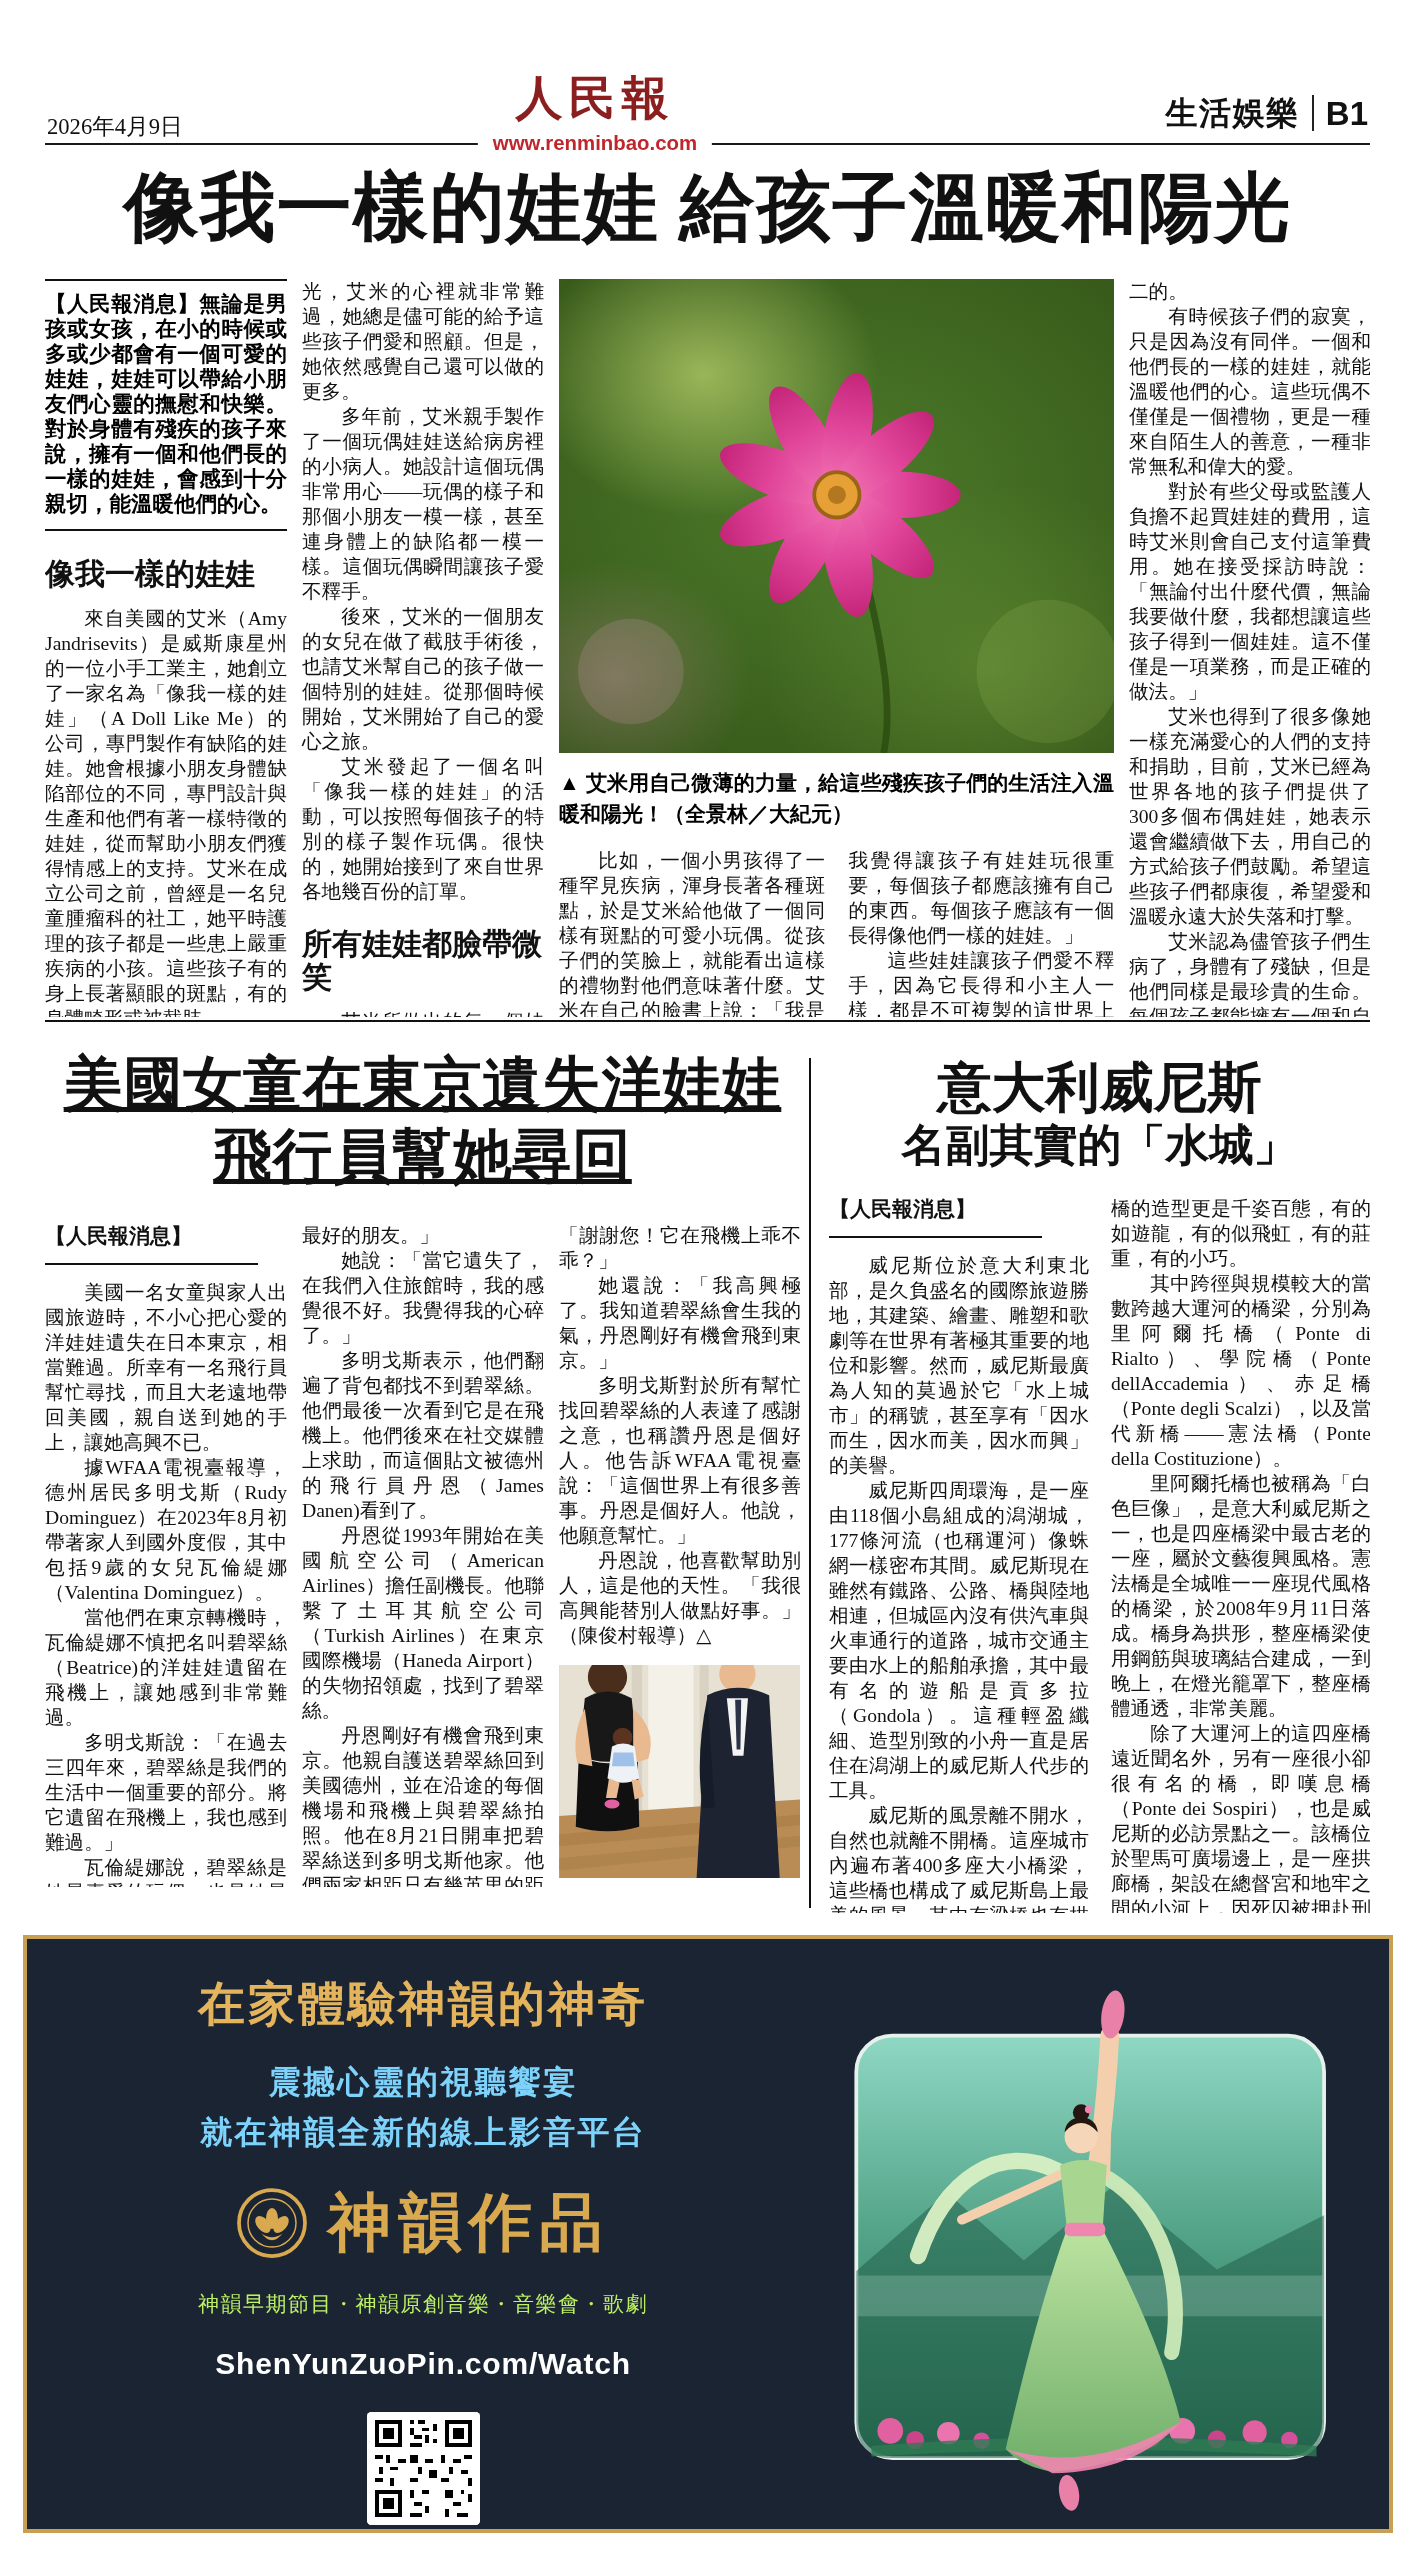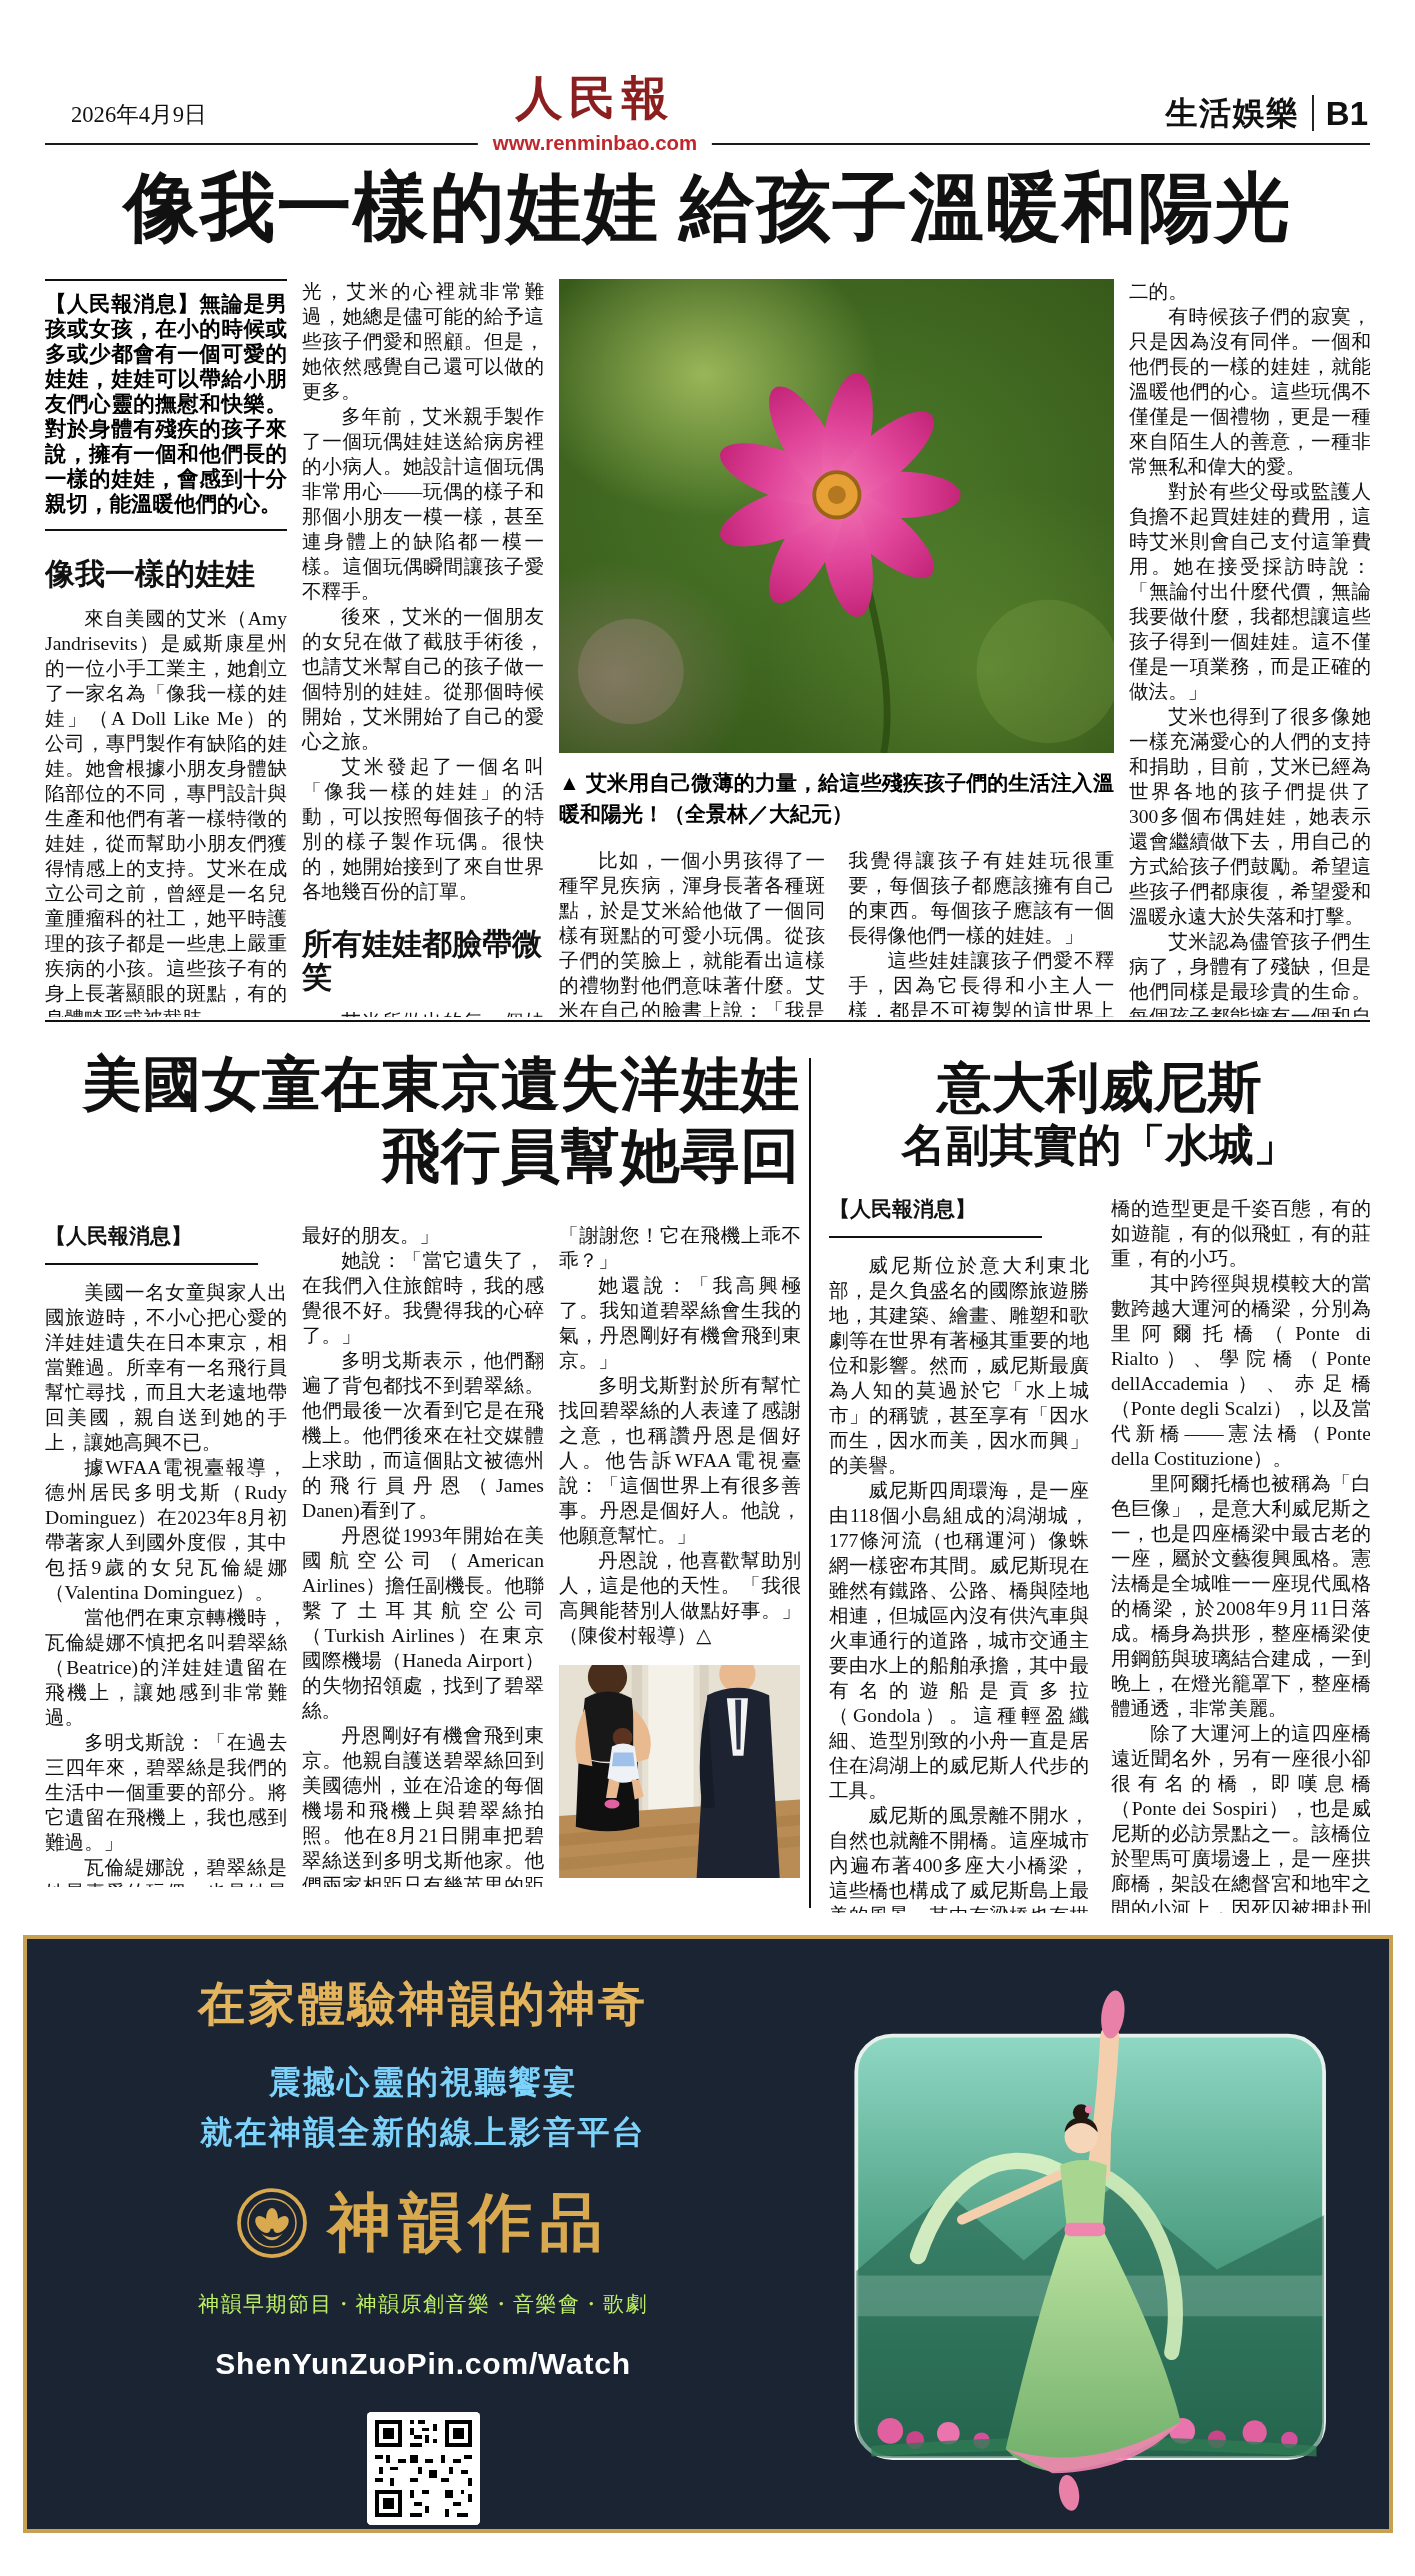--- a/index.html
+++ b/index.html
@@ -10,21 +10,21 @@
     --url-red:#C0272D;
     --ad-navy:#1A2433;
     --ad-gold:#D9A94F;
   }
   *{margin:0;padding:0;box-sizing:border-box;}
   body{background:#e8e8e8;}
   .page{position:relative;width:1415px;height:2576px;background:#fff;margin:0 auto;
         font-family:var(--serif);color:var(--ink);overflow:hidden;}
 
   
-  .date{position:absolute;left:47px;top:104px;font:22.6px/1 var(--serif);margin-left:24px;}
+  .date{position:absolute;left:47px;top:116px;font:22.6px/1 var(--serif);}
   .masthead{position:absolute;left:595px;top:75px;transform:translateX(-50%);
             font:bold 47px/1 var(--serif);color:var(--brand-red);letter-spacing:6px;white-space:nowrap;}
   .mast-rule{position:absolute;left:45px;top:143px;width:1325px;border-top:2.3px solid #1a1a1a;}
   .site-url{position:absolute;left:595px;top:130px;transform:translateX(-50%);
             background:#fff;padding:0 15px;font:bold 20.4px/26px var(--sans);color:var(--url-red);white-space:nowrap;}
   .section-box{position:absolute;right:47px;top:95px;display:flex;align-items:center;gap:12px;}
   .section-name{font:bold 32px/1 var(--serif);letter-spacing:1.5px;}
   .section-divider{width:2.3px;height:36px;background:#222;}
   .section-page{font:bold 33px/1 var(--sans);}
 
@@ -49,21 +49,21 @@
       radial-gradient(ellipse 755px 574px at 50% 45%, #4d7c2a 0%, #335317 62%, #1f3a0f 100%);}
   .flower-photo svg{position:absolute;inset:0;}
   .figcap{font:bold 21px/31px var(--sans);text-align:justify;margin-top:13.6px;color:#000;}
   .a1-midcols{display:flex;gap:23.4px;margin-top:19.6px;}
   .midcol{flex:0 0 266px;width:266px;}
 
   .hr-main{position:absolute;left:45px;top:1020px;width:1325px;border-top:2.3px solid #111;}
 
   
   .a2{position:absolute;left:45px;top:1049px;width:755px;}
-  .a2 h2{text-align:right;font:bold 59px/1.22 var(--serif);letter-spacing:0.8px;}
+  .a2 h2{text-align:center;font:bold 59px/1.22 var(--serif);letter-spacing:0.8px;text-decoration:underline;}
   .byline{font:bold 21px/26px var(--sans);width:213px;padding-bottom:13.6px;border-bottom:2.3px solid #111;margin-bottom:15px;}
   .a2-cols{display:flex;gap:15px;margin-top:30px;height:664px;overflow:hidden;}
   .doll-photo{position:relative;width:242px;height:213px;margin-top:16.6px;overflow:hidden;background:#cfc8ba;}
   .doll-photo svg{position:absolute;inset:0;}
 
   
   .vrule{position:absolute;left:809px;top:1058px;width:1.5px;height:850px;background:#111;}
   .a3{position:absolute;left:829px;top:1058px;width:541px;}
   .a3-h1{text-align:center;font:bold 54px/1.12 var(--serif);}
   .a3-h2{text-align:center;font:bold 44px/1.25 var(--serif);}

